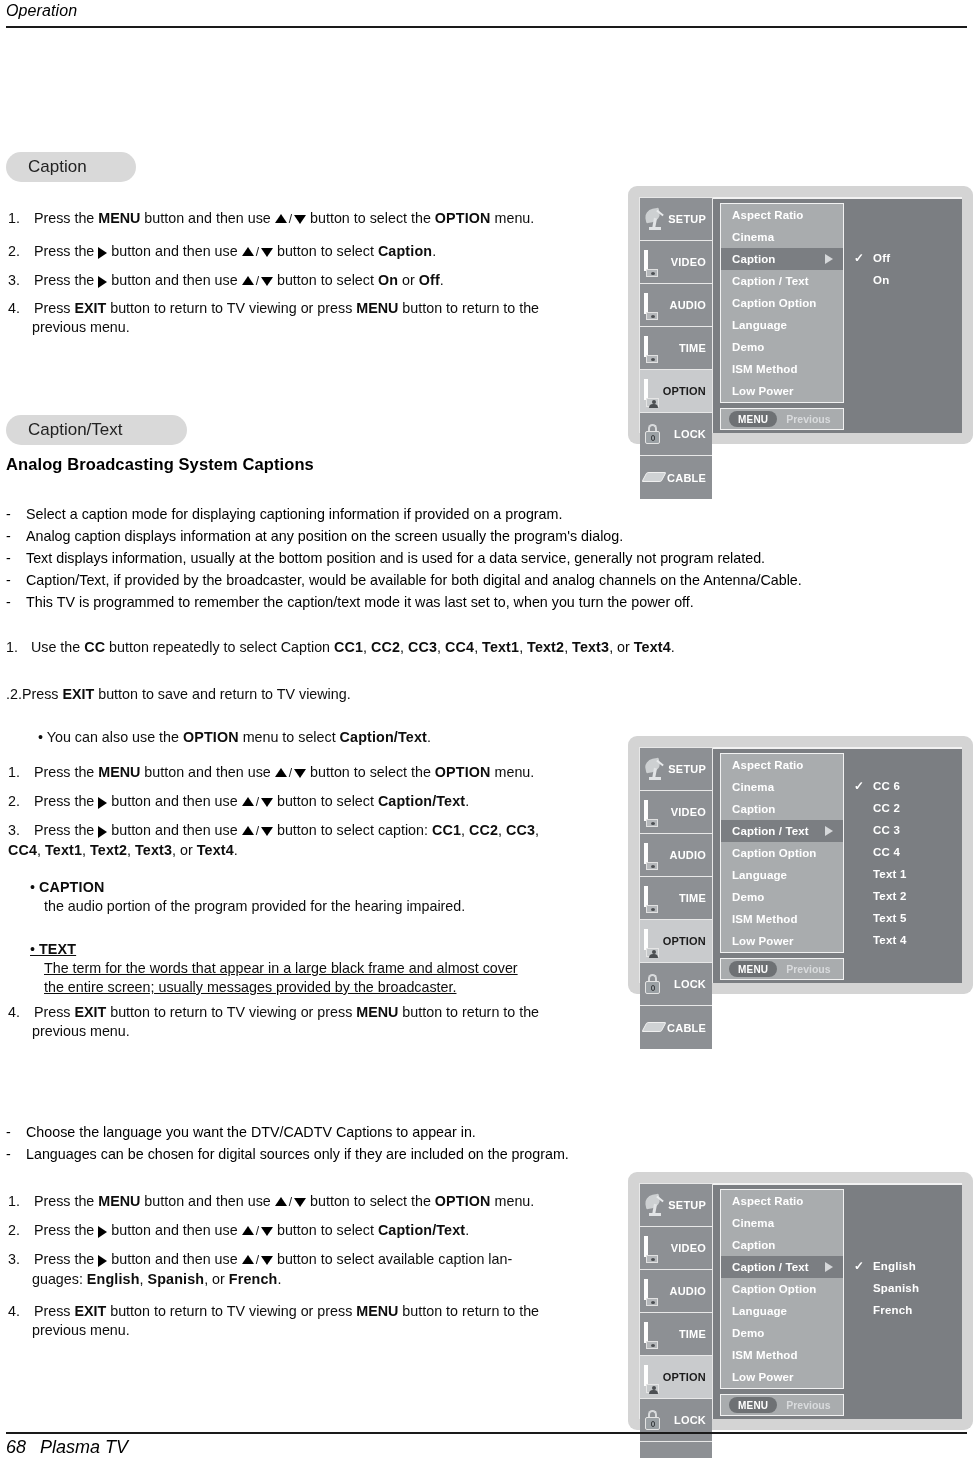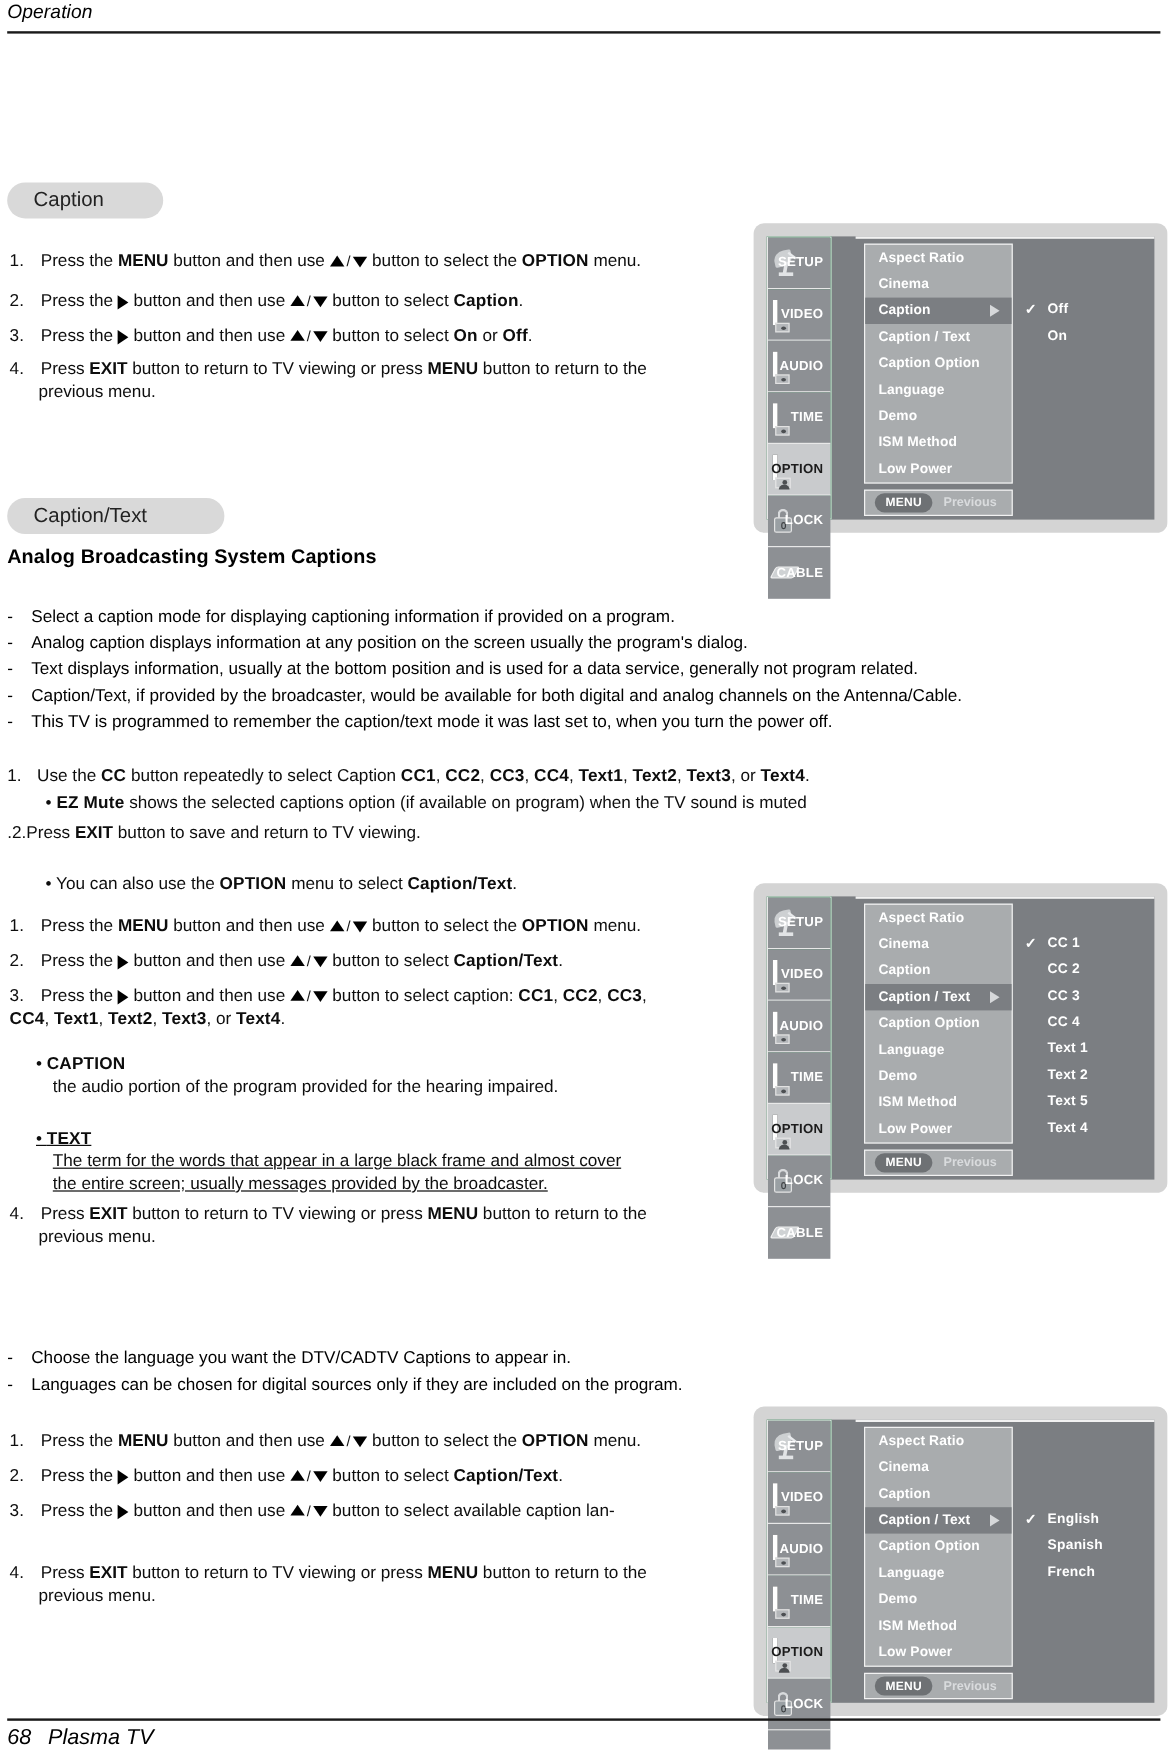--- a/index.html
+++ b/index.html
@@ -41,21 +41,21 @@
   .dash-row{position:absolute;font-size:14.3px;}
   .dash-row .d{position:absolute;left:0;top:0;}
   .dash-row .t{display:block;margin-left:20px;}
 
   
   .osd{
     position:absolute;background:#d4d4d4;border-radius:9px;
     box-sizing:border-box;
   }
   .osd-inner{position:absolute;left:11px;top:11px;right:11px;bottom:11px;background:#7b7e82;}
-  .osd-sidebar{position:absolute;left:0;top:0;width:54px;bottom:0;background:#15803d;border:1.5px solid #e8e8e8;box-sizing:border-box;}
+  .osd-sidebar{position:absolute;left:0;top:0;width:74px;bottom:0;background:#f0abfc;border:1.5px solid #e8e8e8;box-sizing:border-box;}
   .sb-item{position:relative;height:43px;border-bottom:1.5px solid #e8e8e8;box-sizing:border-box;background:#8d9094;}
   .sb-item:last-child{border-bottom:none;}
   .sb-item.sel{background:#c9cbcd;}
   .sb-item.sel .sb-label{color:#1b1b1b;}
   .sb-label{position:absolute;right:6px;top:50%;transform:translateY(-50%);font-size:11px;font-weight:bold;color:#fff;letter-spacing:.2px;}
   .sb-ico{position:absolute;left:4px;top:50%;transform:translateY(-50%);width:23px;height:20px;}
 
   
   .ic-screen{width:22px;height:16px;background:#1b1b1b;border:2px solid #fff;box-sizing:border-box;}
   .ic-knob{position:absolute;left:2px;top:17px;width:12px;height:8px;background:#b4b7ba;border:1px solid #e2e2e2;box-sizing:border-box;}
@@ -212,23 +212,20 @@
       <span class="d">-</span>
       <span class="t">This TV is programmed to remember the caption/text mode it was last set to, when you turn the power off.</span>
     </div>
 
   <div class="txt" style="left:6px;top:638px;width:950px;">
     <span>1.</span>
     <span style="display:inline-block;width:5px"></span>
     <span>Use the </span><span class="bb">CC</span><span> button repeatedly to select Caption </span><span class="bb">CC1</span>, <span class="bb">CC2</span>, <span class="bb">CC3</span>, <span class="bb">CC4</span>, <span class="bb">Text1</span>, <span class="bb">Text2</span>, <span class="bb">Text3</span><span>, or </span><span class="bb">Text4</span><span>.</span>
   </div>
 
-  <div class="txt" style="left:38px;top:660px;width:930px;">
-    <span>• </span><span class="bb">EZ Mute</span><span> shows the selected captions option (if available on program) when the TV sound is muted</span>
-  </div>
 
   <div class="txt" style="left:6px;top:685px;width:930px;">
     <span>.2.</span><span>Press </span><span class="b">EXIT</span><span> button to save and return to TV viewing.</span>
   </div>
 
   <div class="txt" style="left:38px;top:728px;width:930px;">
     <span>• </span><span>You can also use the </span><span class="bb">OPTION</span><span> menu to select </span><span class="bb">Caption/Text</span><span>.</span>
   </div>
 
   <div class="txt" style="left:8px;top:763px;width:620px;">
@@ -314,21 +311,21 @@
         <div class="ol-item">ISM Method</div>
         <div class="ol-item">Low Power</div>
       </div>
 
       <div class="osd-menubar" style="left:81px;top:211px;width:124px;height:22px;">
         <span class="mb-chip">MENU</span>
         <span class="mb-prev">Previous</span>
       </div>
 
       <div class="osd-opts" style="left:212px;top:28px;width:100px;">
-        <div class="opt-row"><span class="opt-chk">✓</span><span>CC 1</span></div>
+        <div class="opt-row"><span class="opt-chk">✓</span><span>CC 6</span></div>
         <div class="opt-row"><span>CC 2</span></div>
         <div class="opt-row"><span>CC 3</span></div>
         <div class="opt-row"><span>CC 4</span></div>
         <div class="opt-row"><span>Text 1</span></div>
         <div class="opt-row"><span>Text 2</span></div>
         <div class="opt-row"><span>Text 5</span></div>
         <div class="opt-row"><span>Text 4</span></div>
       </div>
     </div>
   </div>
@@ -352,20 +349,21 @@
   <div class="txt" style="left:8px;top:1221px;width:620px;">
     <span>2.</span>
     <span style="display:inline-block;width:6px"></span>
     <span>Press the </span><span class="tri-r"></span><span> button and then use </span><span class="tri-u"></span><span class="sl">/</span><span class="tri-d"></span><span> button to select </span><span class="bb">Caption/Text</span><span>.</span>
   </div>
 
   <div class="txt" style="left:8px;top:1250px;width:625px;">
     <span>3.</span>
     <span style="display:inline-block;width:6px"></span>
     <span>Press the </span><span class="tri-r"></span><span>  button and then use </span><span class="tri-u"></span><span class="sl">/</span><span class="tri-d"></span><span> button to  select  available  caption  lan-</span>
+    <div style="margin-left:24px;"><span>guages: </span><span class="bb">English</span>, <span class="bb">Spanish</span><span>, or </span><span class="bb">French</span><span>.</span></div>
   </div>
 
   <div class="txt" style="left:8px;top:1302px;width:620px;">
     <span>4.</span>
     <span style="display:inline-block;width:6px"></span>
     <span>Press </span><span class="b">EXIT</span><span> button to return to TV viewing or press </span><span class="b">MENU</span><span> button to return to the</span>
     <div style="margin-left:24px;">previous menu.</div>
   </div>
 
   <div class="osd" style="left:628px;top:1172px;width:345px;height:258px;">

